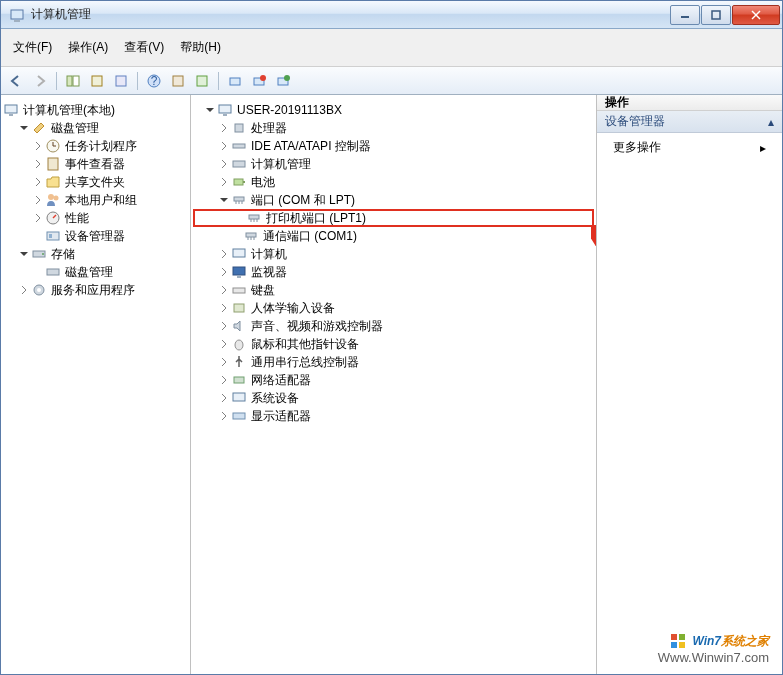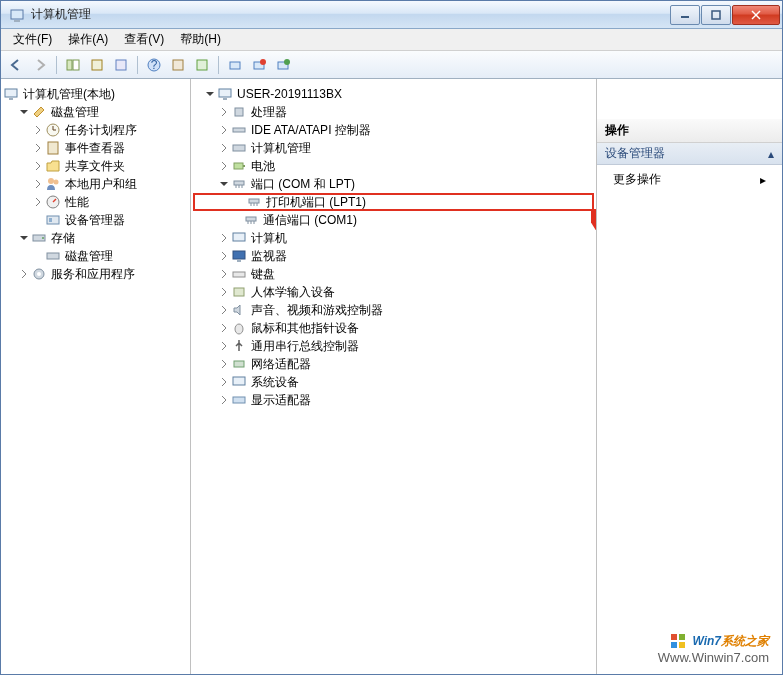--- a/index.html
+++ b/index.html
@@ -9,42 +9,42 @@
 
 .titlebar { height: 28px; background: linear-gradient(to bottom, #f5f9fe 0%, #dae8f7 45%, #c3d8ef 50%, #d5e5f5 100%); display: flex; align-items: center; padding: 0 2px; border-bottom: 1px solid #8aa8c8; }
 .titlebar-icon { width: 16px; height: 16px; margin: 0 6px; }
 .titlebar-title { flex: 1; color: #1a1a1a; }
 .win-buttons { display: flex; }
 .win-btn { width: 30px; height: 20px; margin-left: 1px; border: 1px solid #6a8ab0; border-radius: 2px; display: flex; align-items: center; justify-content: center; background: linear-gradient(to bottom, #f0f5fb, #d0dcec); cursor: pointer; }
 .win-btn.close { width: 48px; background: linear-gradient(to bottom, #f08878 0%, #e05a44 45%, #d03a20 50%, #e05a44 100%); border-color: #a03020; }
 .win-btn svg { stroke: #3a5a80; }
 .win-btn.close svg { stroke: #fff; }
 
-.menubar { height: 22px; background: #f0f0f0; display: flex; align-items: center; padding: 0 4px; border-bottom: 1px solid #d0d0d0; }
+.menubar { height: 38px; background: #f0f0f0; display: flex; align-items: center; padding: 0 4px; border-bottom: 1px solid #d0d0d0; }
 .menu-item { padding: 2px 8px; cursor: pointer; }
 
 .toolbar { height: 28px; background: linear-gradient(to bottom, #fafcfe, #e5edf7); border-bottom: 1px solid #a0b0c0; display: flex; align-items: center; padding: 0 4px; gap: 2px; }
 .tool-btn { width: 22px; height: 22px; display: flex; align-items: center; justify-content: center; cursor: pointer; border: 1px solid transparent; border-radius: 2px; }
 .tool-sep { width: 1px; height: 18px; background: #b0c0d0; margin: 0 3px; }
 
 .content { flex: 1; display: flex; background: #fff; overflow: hidden; }
 
 .left-pane { width: 190px; border-right: 1px solid #c0c0c0; background: #fff; padding: 6px 2px; overflow: auto; }
 .middle-pane { flex: 1; border-right: 1px solid #c0c0c0; background: #fff; padding: 6px 2px; overflow: auto; position: relative; }
 .right-pane { width: 185px; background: #fff; display: flex; flex-direction: column; }
 
 .tree-node { display: flex; align-items: center; height: 18px; padding: 1px 0; cursor: pointer; white-space: nowrap; }
 .tree-arrow { width: 14px; height: 14px; display: inline-flex; align-items: center; justify-content: center; flex-shrink: 0; }
 .tree-icon { width: 16px; height: 16px; margin-right: 4px; flex-shrink: 0; display: inline-flex; align-items: center; justify-content: center; }
 .tree-label { }
 .indent { display: inline-block; flex-shrink: 0; }
 
 .highlighted { border: 2px solid #e03020; padding: 0 1px; }
 
-.right-header { height: 24px; background: linear-gradient(to bottom, #fafafa, #ececec); border-bottom: 1px solid #d0d0d0; display: flex; align-items: center; padding: 4px 8px; font-weight: bold; margin-top: 40px; }
+.right-header { height: 16px; background: linear-gradient(to bottom, #fafafa, #ececec); border-bottom: 1px solid #d0d0d0; display: flex; align-items: center; padding: 4px 8px; font-weight: bold; }
 .right-section { height: 22px; background: linear-gradient(to bottom, #e8eef5, #d8e2ee); border-bottom: 1px solid #c0cad8; display: flex; align-items: center; justify-content: space-between; padding: 0 8px; color: #2a4a7a; }
 .right-item { padding: 6px 16px; cursor: pointer; display: flex; justify-content: space-between; align-items: center; }
 
 .arrow-annotation { position: absolute; top: 130px; left: 400px; pointer-events: none; }
 
 .watermark { position: absolute; bottom: 10px; right: 14px; text-align: right; pointer-events: none; margin-left: 43px; }
 .watermark .line1 { font-size: 15px; font-weight: bold; font-style: italic; }
 .watermark .w7 { color: #1a6ab0; }
 .watermark .zh { color: #e08000; }
 .watermark .line2 { font-size: 13px; color: #606060; }

